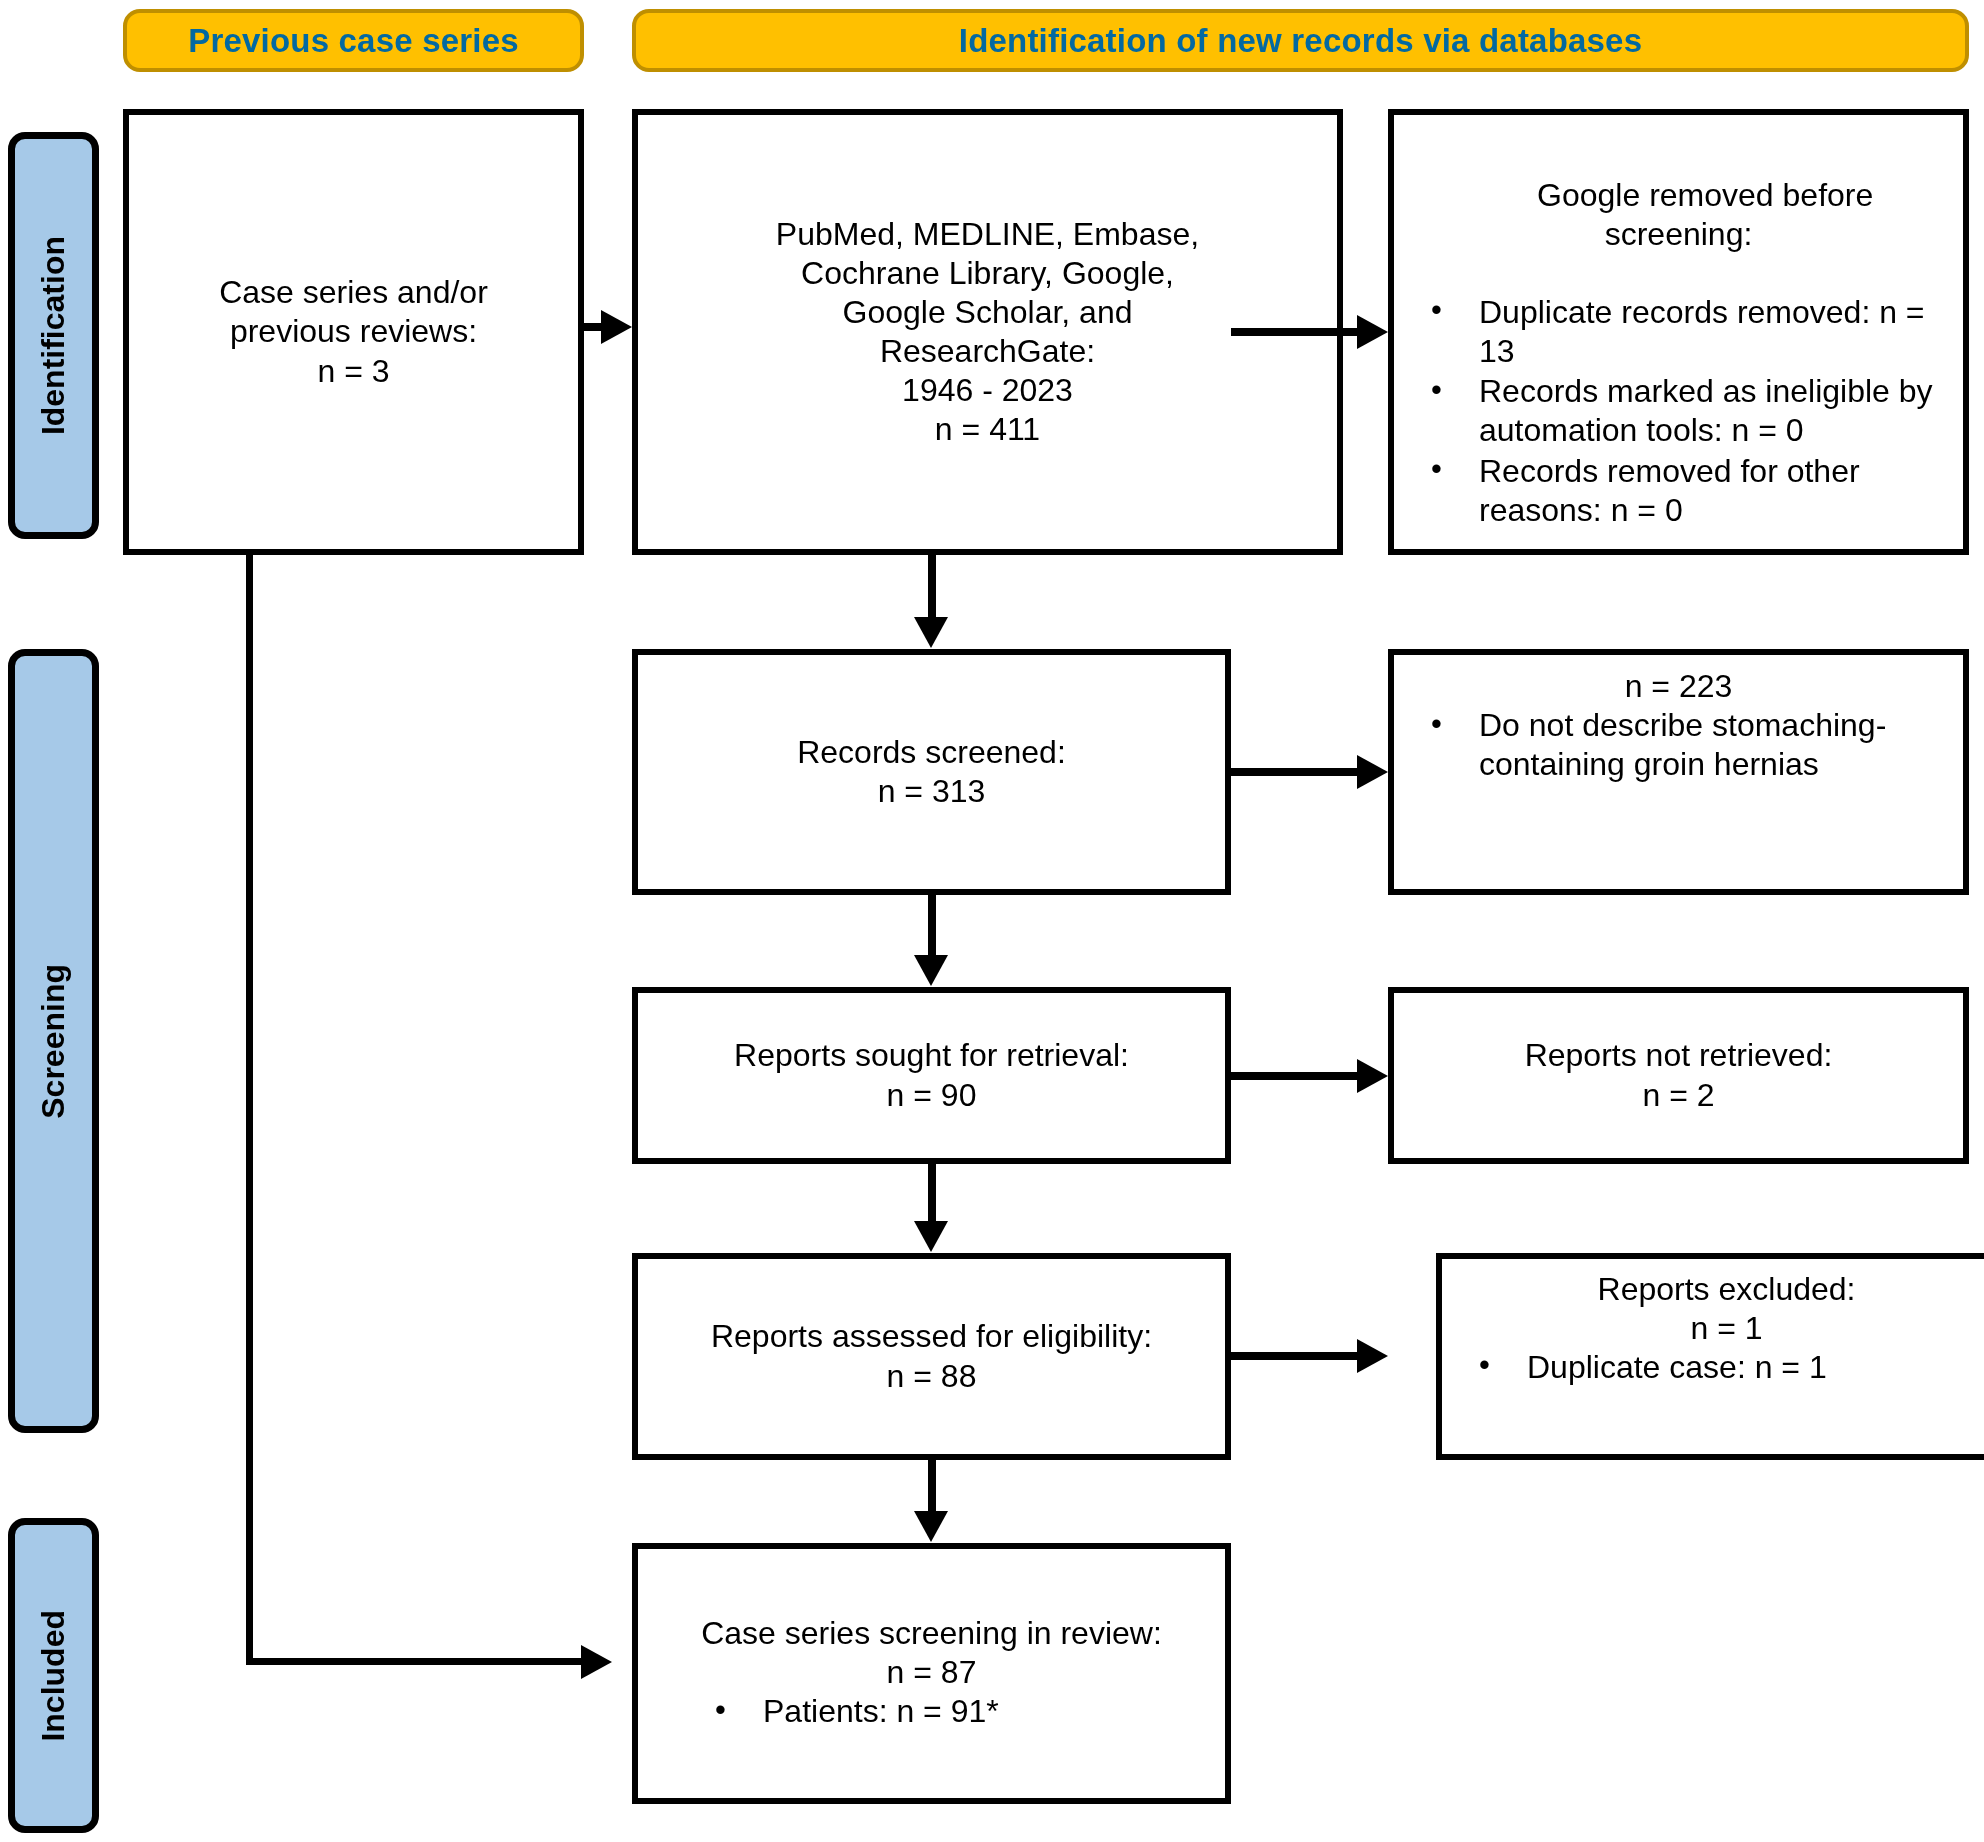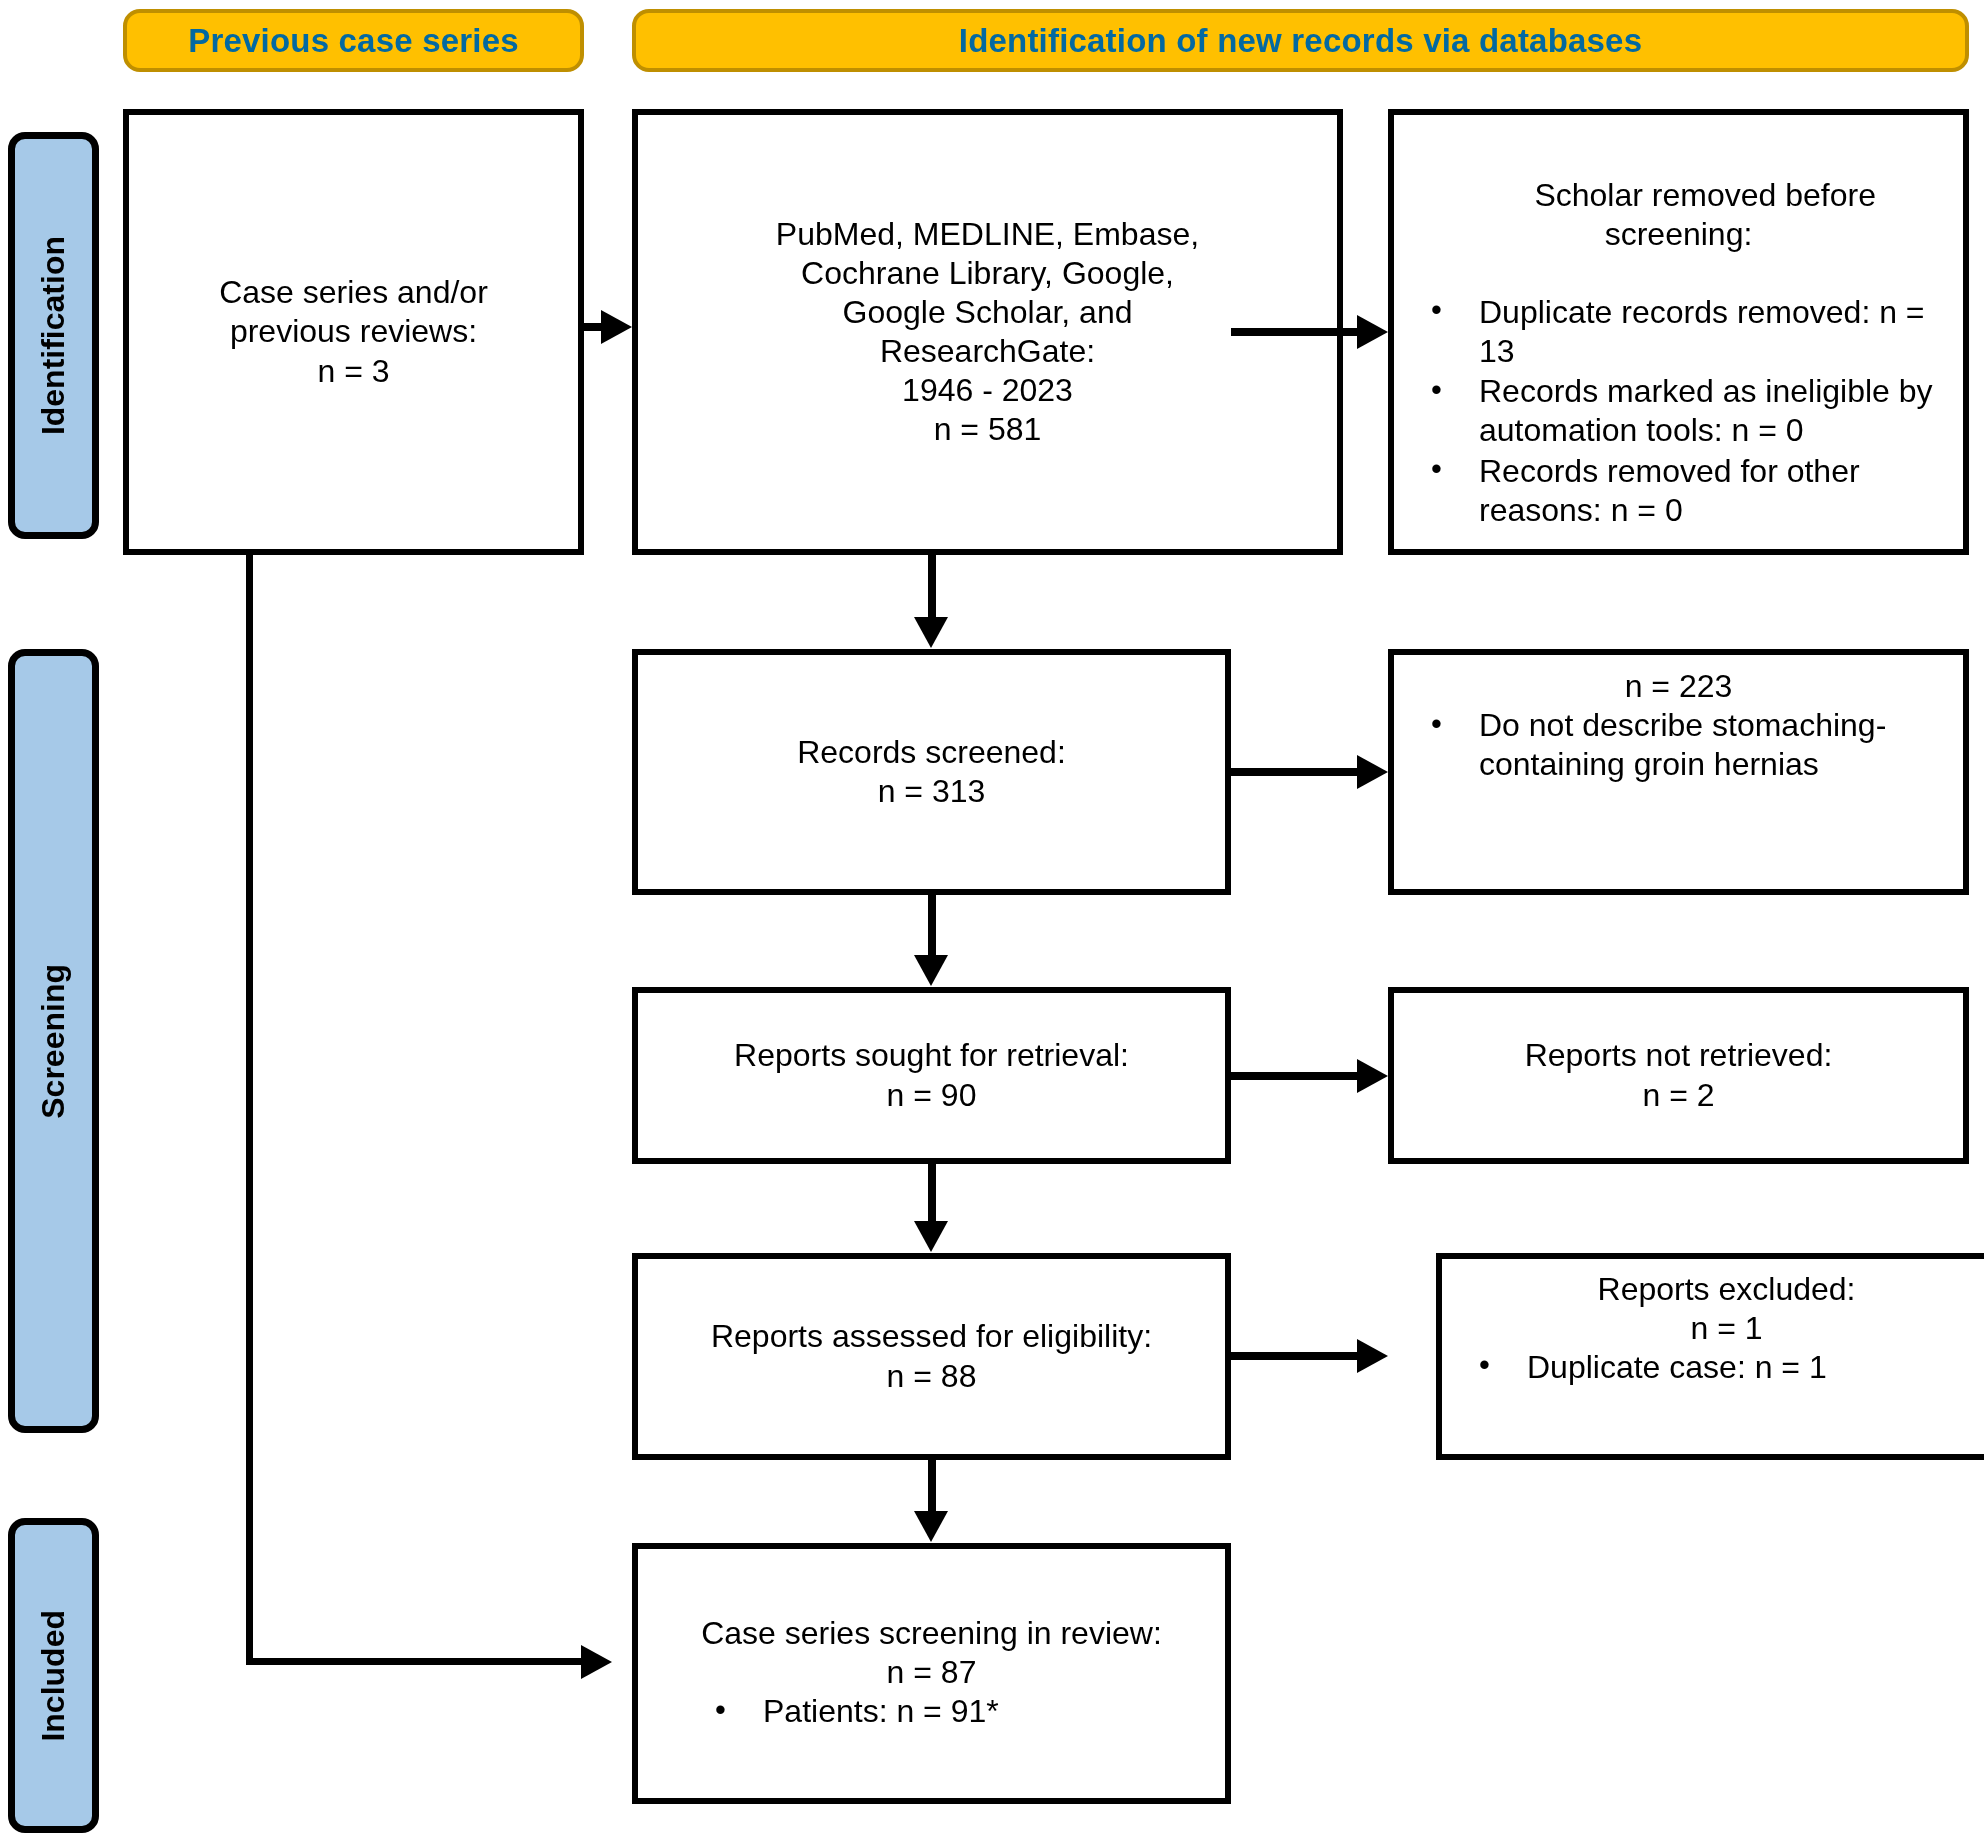--- a/index.html
+++ b/index.html
@@ -153,26 +153,26 @@
     <div class="line">previous reviews:</div>
     <div class="line">n = 3</div>
   </div>
 
   <div class="box" style="left:632px; top:109px; width:711px; height:446px;">
     <div class="line">PubMed, MEDLINE, Embase,</div>
     <div class="line">Cochrane Library, Google,</div>
     <div class="line">Google Scholar, and</div>
     <div class="line">ResearchGate:</div>
     <div class="line">1946 - 2023</div>
-    <div class="line">n = 581</div>
+    <div class="line">n = 411</div>
   </div>
 
   <div class="box" style="left:1388px; top:109px; width:581px; height:446px; justify-content:flex-start; padding-top:21.5px;">
     <div class="line">
-      <span>Scholar removed </span><span class="em">before</span><br><span class="em">screening</span><span>:</span>
+      <span>Google removed </span><span class="em">before</span><br><span class="em">screening</span><span>:</span>
     </div>
     <ul class="bullets">
       <li>Duplicate records removed: n = 13</li>
       <li>Records marked as ineligible by automation tools: n = 0</li>
       <li>Records removed for other reasons: n = 0</li>
     </ul>
   </div>
 
   <div class="hline" style="left:584px; top:323px; width:20px; height:7.7px;"></div>
   <div class="arrow-right" style="left:601px; top:310px;"></div>

